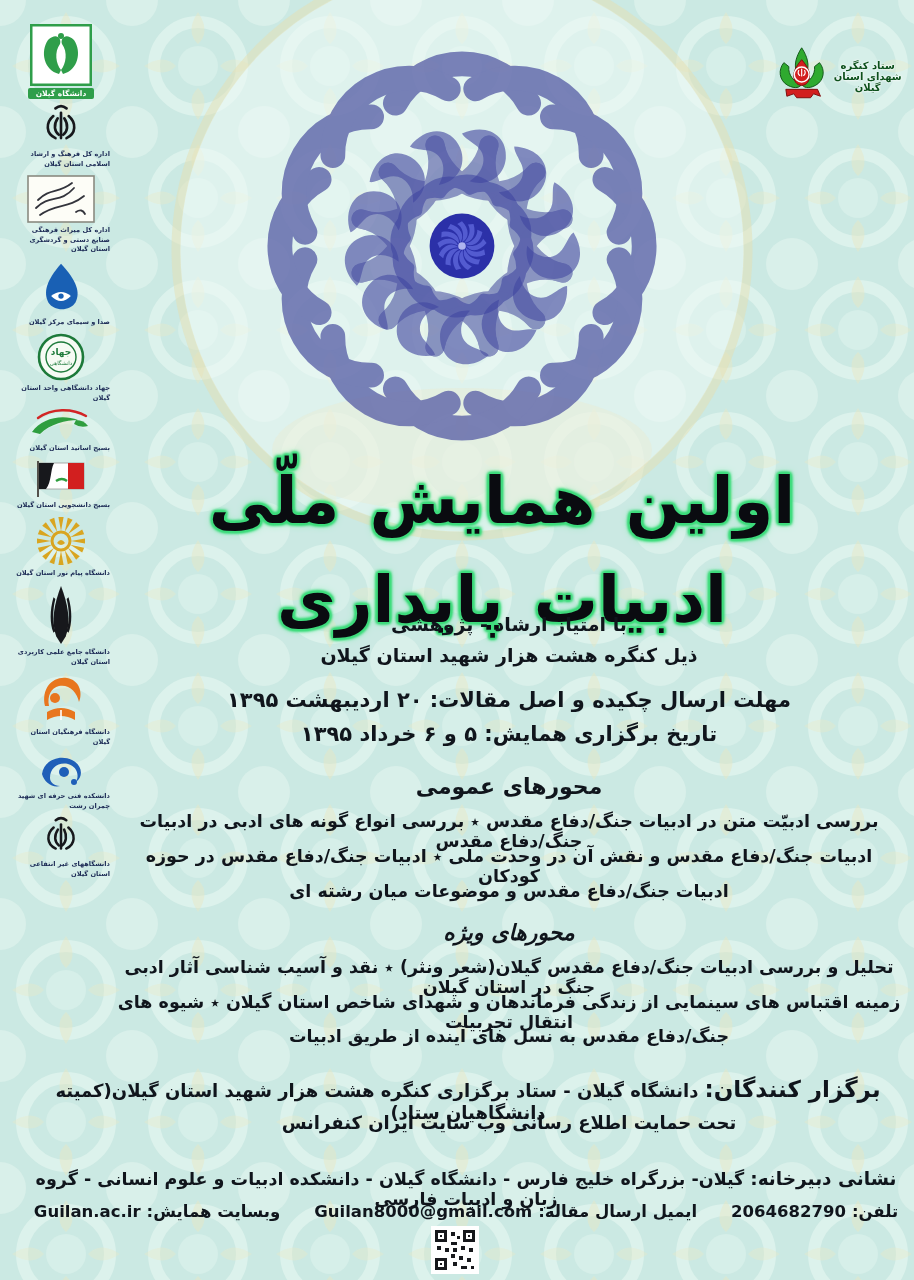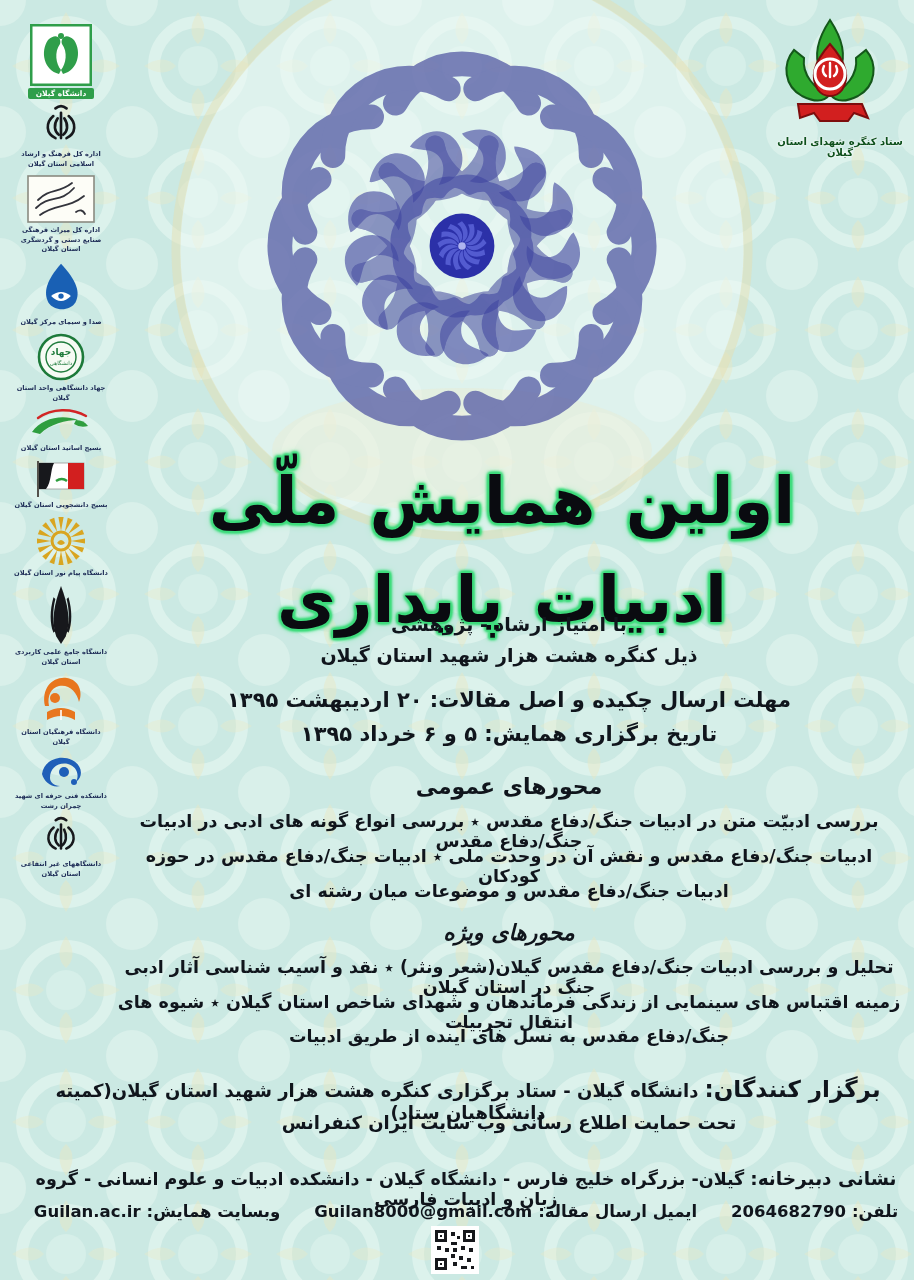--- a/index.html
+++ b/index.html
@@ -5,24 +5,24 @@
   html,body{margin:0;padding:0;background:#9fb8b2;}
   .poster{
     position:relative;width:914px;height:1280px;overflow:hidden;
     background:#cbe9e3;font-family:"DejaVu Sans",sans-serif;
     margin:0 auto;
   }
   .bg-svg{position:absolute;left:0;top:0;}
   
   .rail{position:absolute;left:8px;top:24px;width:106px;display:flex;flex-direction:column;align-items:center;gap:5px;z-index:5;}
   .logo-item{display:flex;flex-direction:column;align-items:center;gap:2px;}
-  .logo-cap{font-size:6.6px;font-weight:700;color:#1c2a55;text-align:center;line-height:1.45;width:98px;direction:rtl;}
+  .logo-cap{font-size:6.6px;font-weight:700;color:#1c2a55;text-align:right;line-height:1.45;width:98px;direction:rtl;}
   .univ-banner{background:#2f9e4a;color:#fff;font-size:7.5px;font-weight:700;padding:1px 8px;border-radius:2px;direction:rtl;}
   
-  .hq{position:absolute;right:8px;top:16px;width:132px;display:flex;flex-direction:column;z-index:5;}
+  .hq{position:absolute;right:8px;top:16px;width:132px;display:flex;align-items:center;z-index:5;}
   .hq-cap{font-size:10px;font-weight:700;color:#0d501c;direction:rtl;text-align:center;margin-top:2px;
           text-shadow:0 0 2px #ffffff,0 0 3px #ffffff;}
   
   .mandala{position:absolute;left:262px;top:46px;z-index:2;}
   
   .title{
     position:absolute;top:452px;left:110px;right:20px;z-index:6;
     text-align:center;direction:rtl;
     font-size:64px;font-weight:700;color:#0a0b10;line-height:1.55;
     word-spacing:8px;

